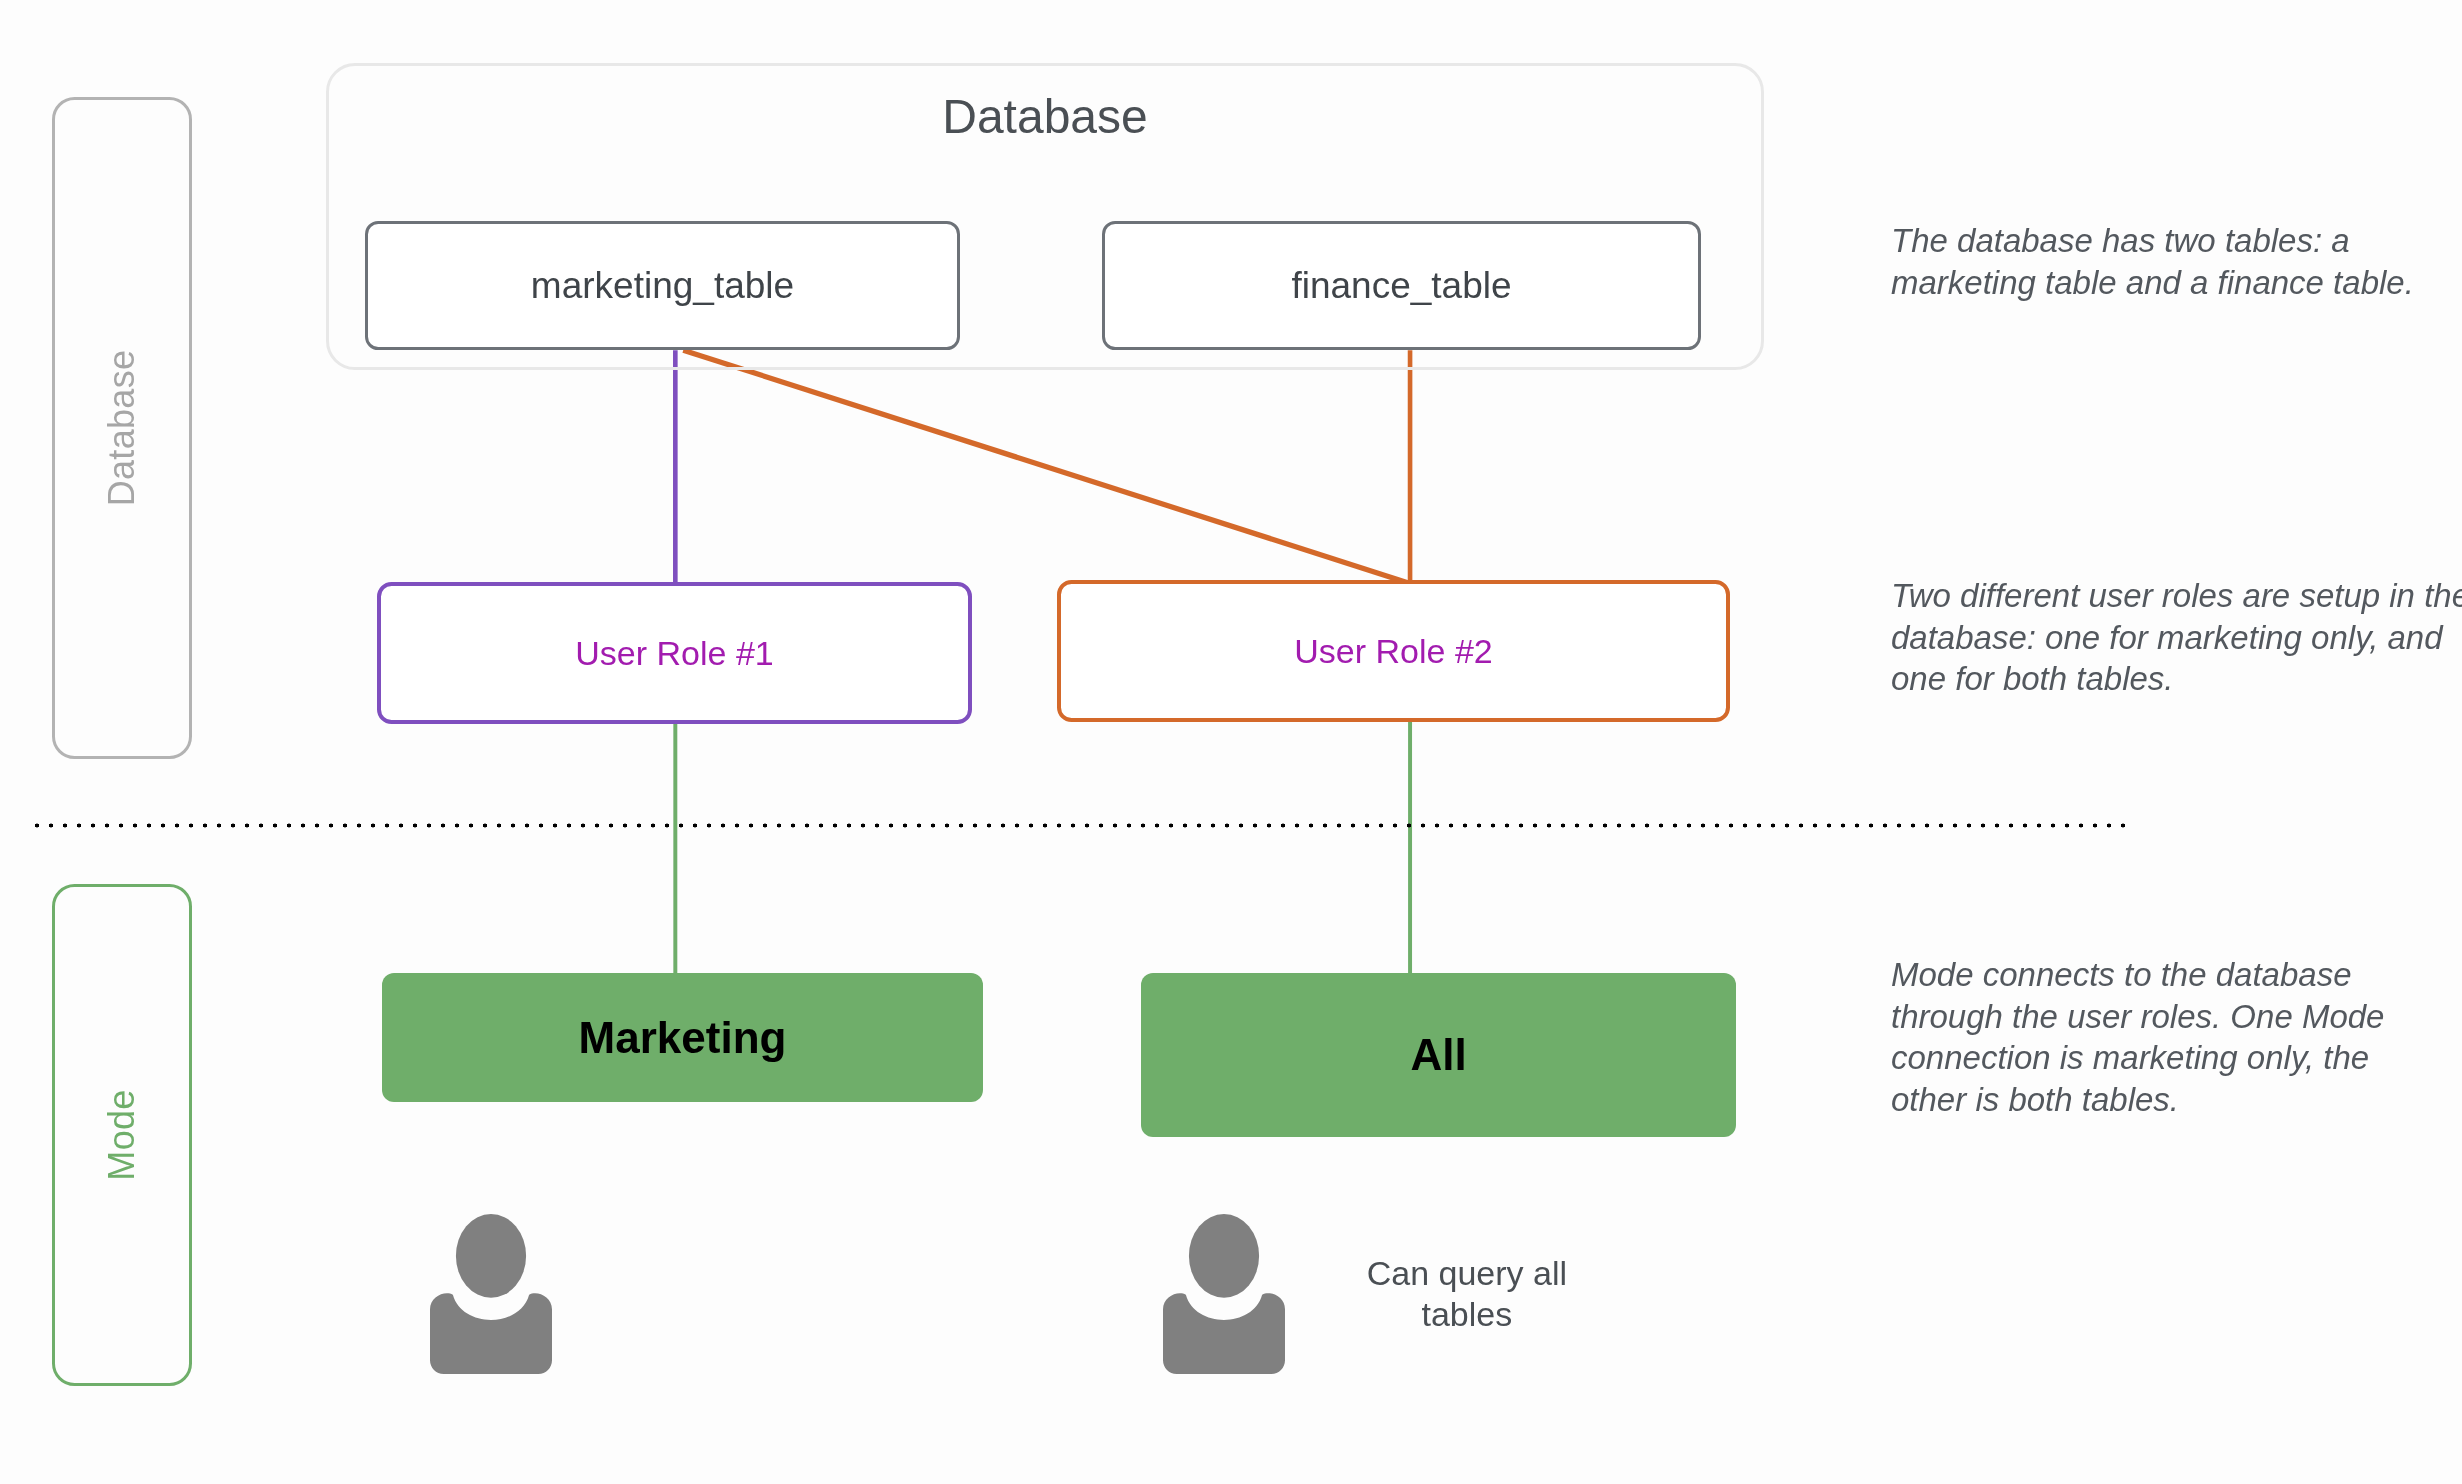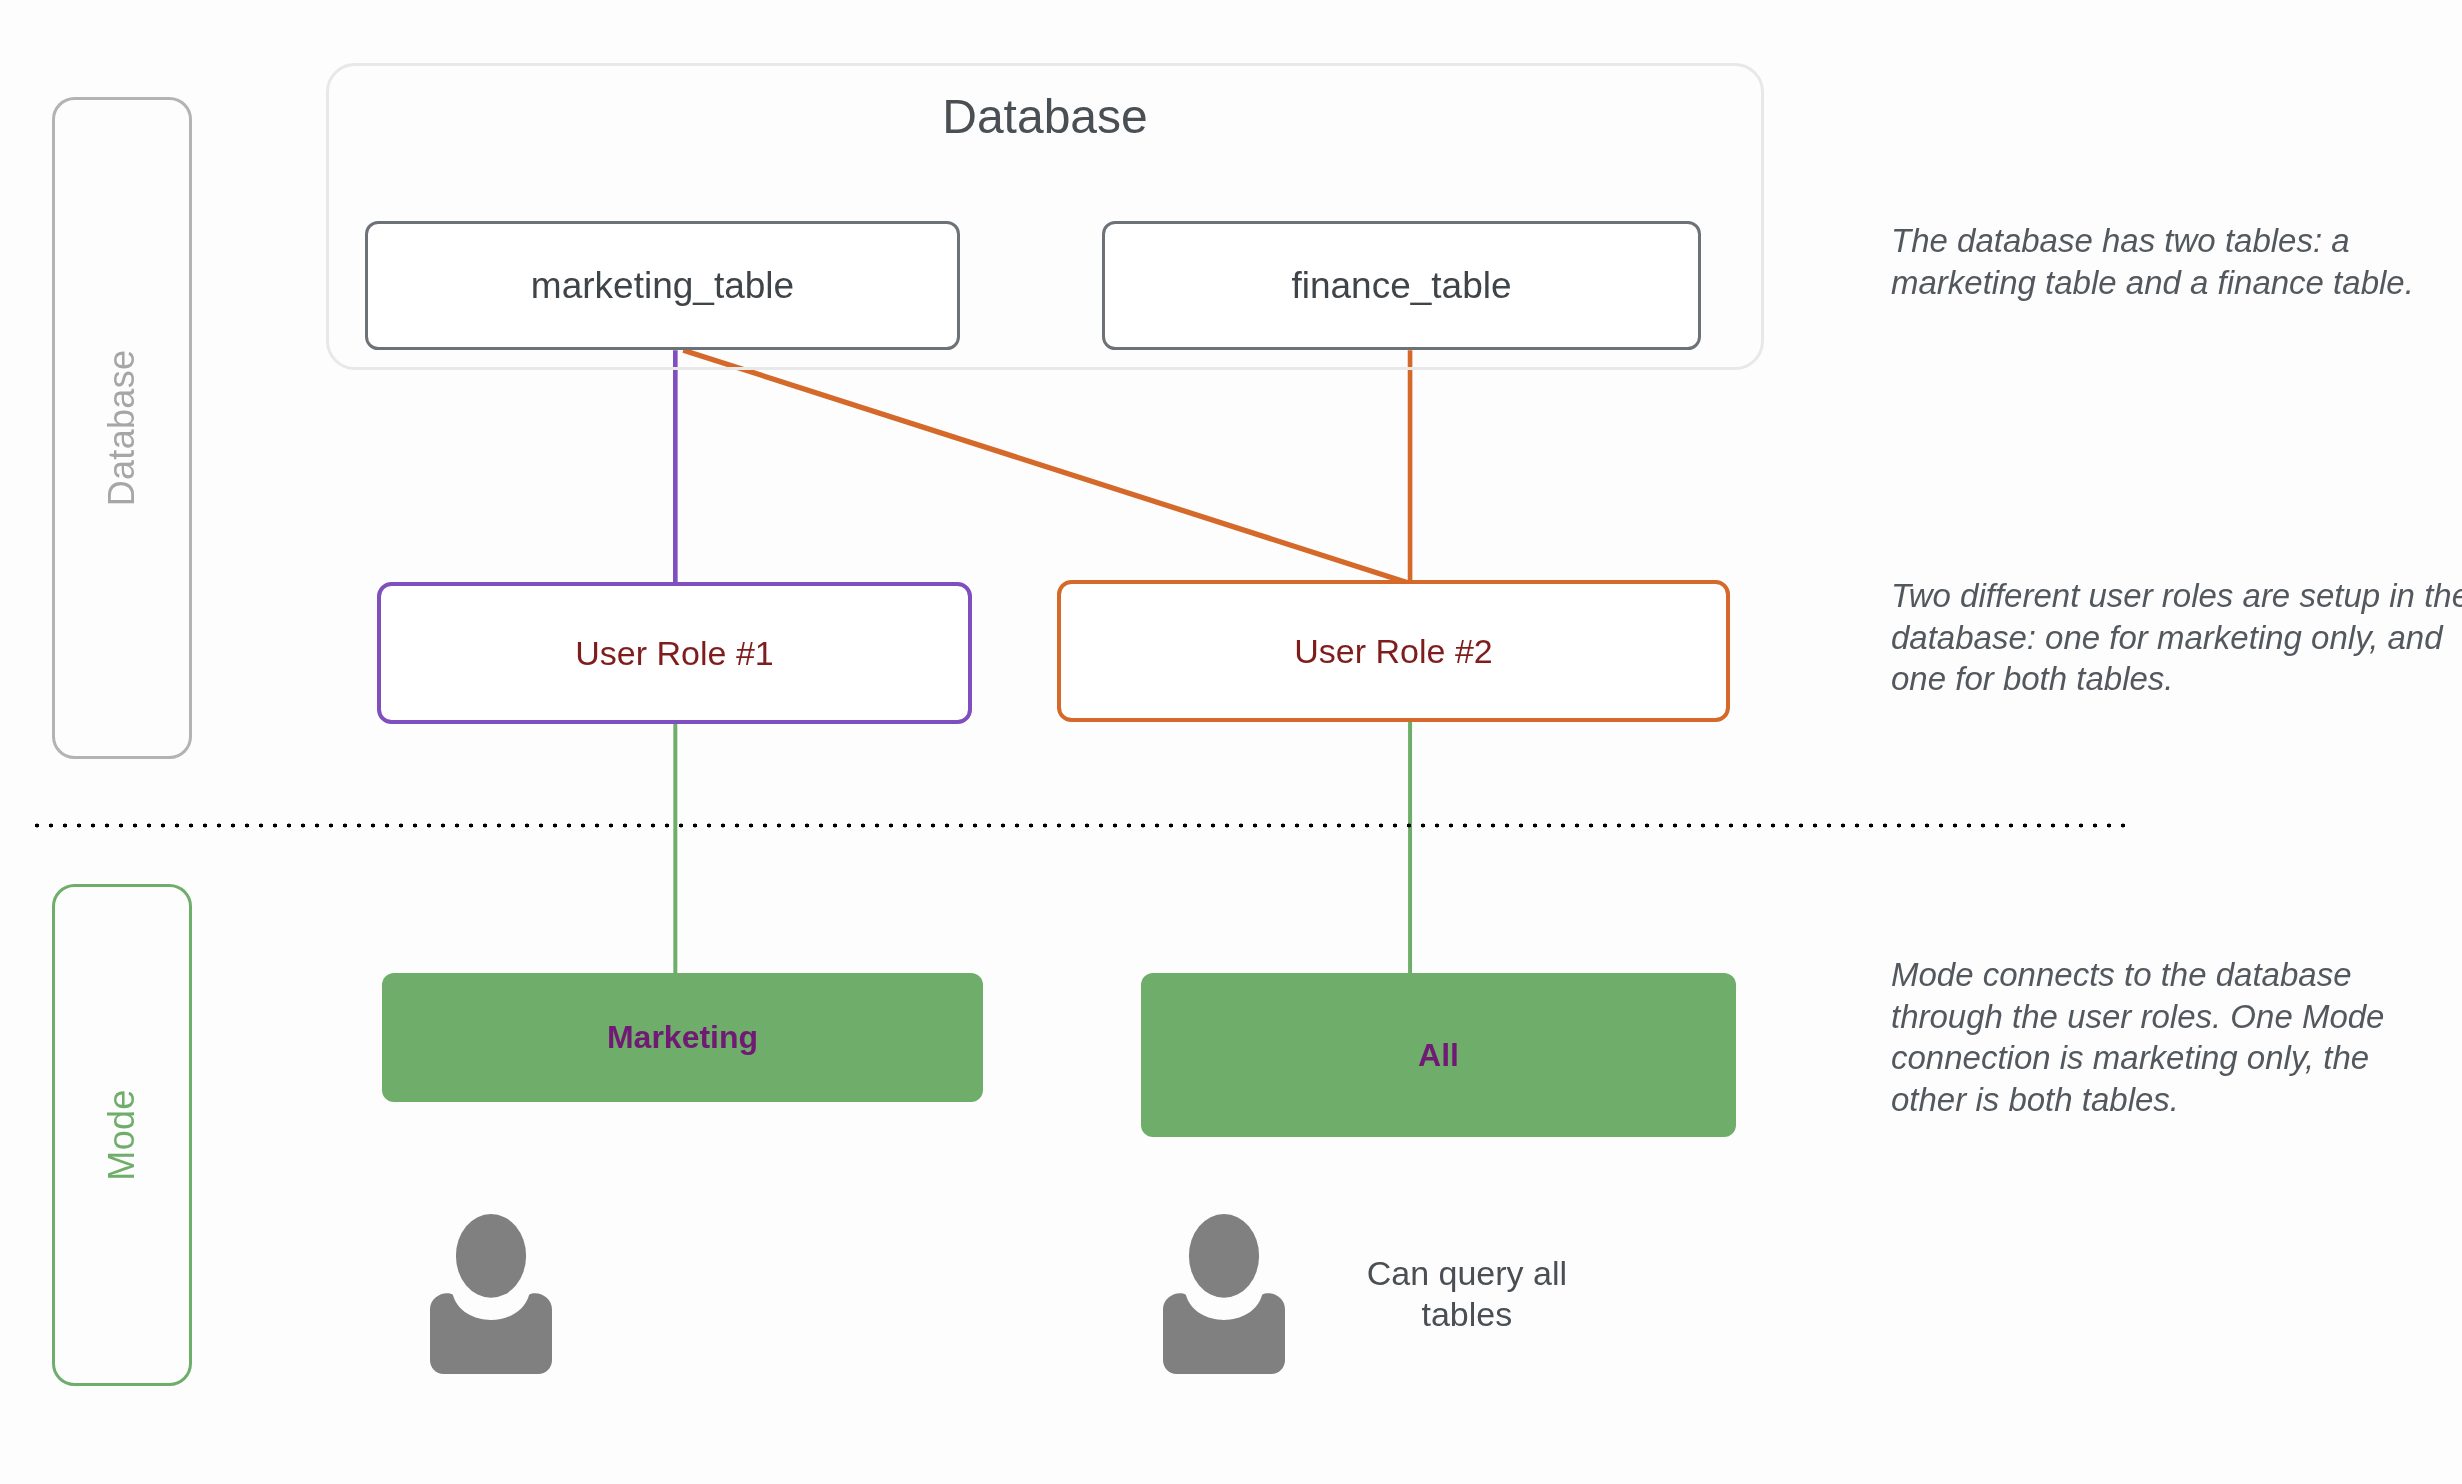--- a/index.html
+++ b/index.html
@@ -97,38 +97,38 @@
     border-radius: 13.2px;
     font-size: 37px;
     color: #3f4449;
   }
   #tbl-marketing { left: 365px;  top: 221px; width: 595px; height: 129px; }
   #tbl-finance   { left: 1102px; top: 221px; width: 599px; height: 129px; }
 
   .role-box {
     border-radius: 14.5px;
     font-size: 34px;
-    color: #7f1d1d;
+    color: #a21caf;
   }
   #role-1 {
     left: 377px; top: 582px; width: 595px; height: 142px;
     border: 4px solid #7f4fbf;
   }
   #role-2 {
     left: 1047px; top: 580px; width: 673px; height: 142px;
     border: 4px solid #d4692a;
     margin-left: 10px;
   }
 
   .conn-box {
     border: none;
     border-radius: 12px;
     background: #6fae6a;
-    color: #701a75;
-    font-size: 32px;
+    color: #000000;
+    font-size: 44px;
     font-weight: bold;
   }
   #conn-marketing { left: 382px;  top: 973px; width: 601px; height: 129px; }
   #conn-all       { left: 1141px; top: 973px; width: 595px; height: 164px; }
 
   
   .person-row {
     position: absolute;
     display: flex;
     align-items: center;

